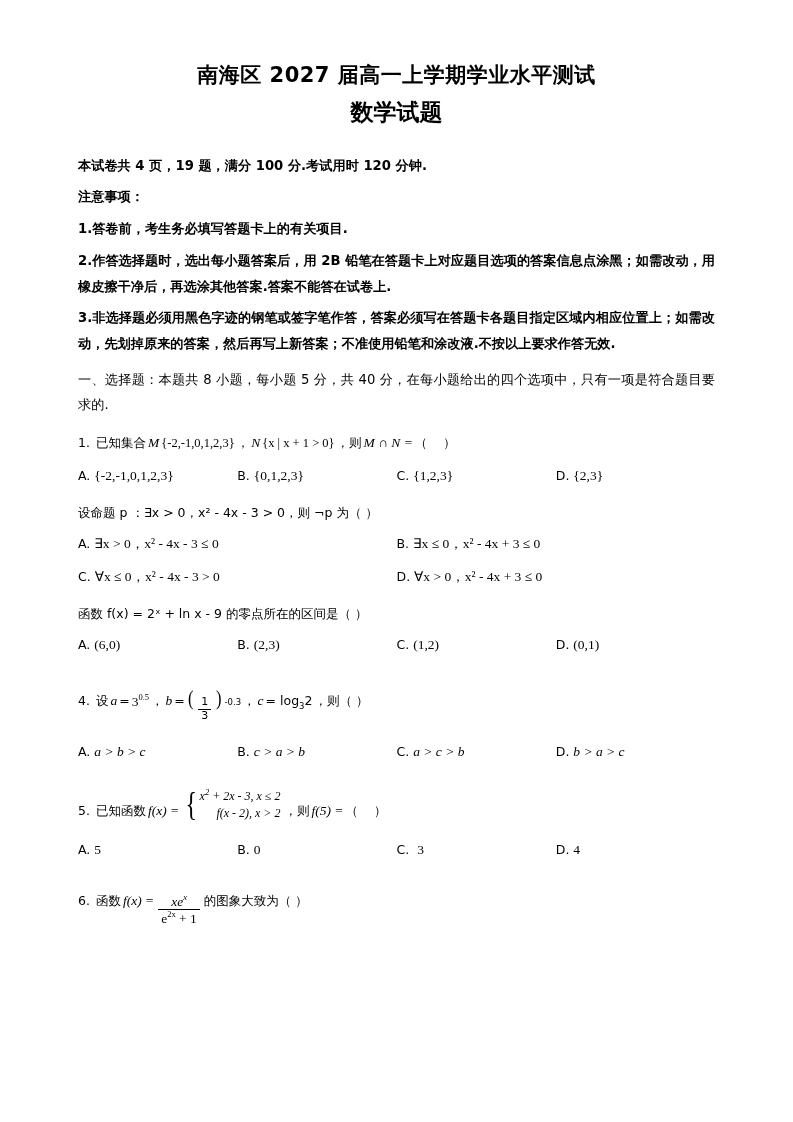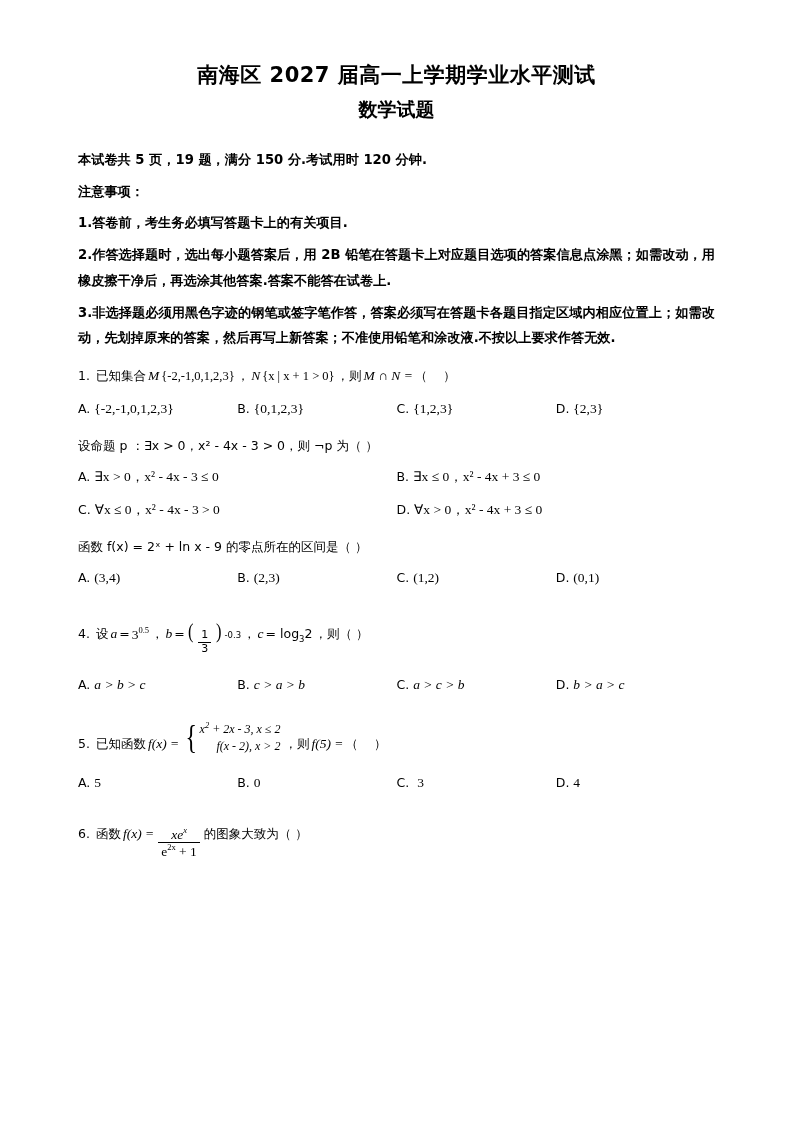--- a/index.html
+++ b/index.html
@@ -31,21 +31,21 @@
     font-weight: bold;
     font-size: 21px;
     letter-spacing: 0.5px;
     margin: 0 0 6px 0;
     line-height: 1.4;
   }
   .title-sub {
     text-align: center;
     font-family: "DejaVu Sans", sans-serif;
     font-weight: bold;
-    font-size: 19px;
+    font-size: 23px;
     margin: 0 0 24px 0;
     line-height: 1.4;
   }
   .para {
     font-family: "DejaVu Sans", sans-serif;
     font-size: 13.2px;
     font-weight: bold;
     line-height: 1.95;
     margin: 0 0 6px 0;
     text-align: justify;
@@ -171,26 +171,27 @@
 </style>
 </head>
 <body>
 
 <div class="page">
   <div class="inner">
 
     <div class="title-main">南海区 2027 届高一上学期学业水平测试</div>
     <div class="title-sub">数学试题</div>
 
-    <div class="para">本试卷共 5 页，19 题，满分 150 分.考试用时 120 分钟.</div>
+    <div class="para">本试卷共 4 页，19 题，满分 100 分.考试用时 120 分钟.</div>
     <div class="para">注意事项：</div>
     <div class="para">1.答卷前，考生务必填写答题卡上的有关项目.</div>
     <div class="para">2.作答选择题时，选出每小题答案后，用 2B 铅笔在答题卡上对应题目选项的答案信息点涂黑；如需改动，用橡皮擦干净后，再选涂其他答案.答案不能答在试卷上.</div>
     <div class="para">3.非选择题必须用黑色字迹的钢笔或签字笔作答，答案必须写在答题卡各题目指定区域内相应位置上；如需改动，先划掉原来的答案，然后再写上新答案；不准使用铅笔和涂改液.不按以上要求作答无效.</div>
 
+    <div class="section-head">一、选择题：本题共 8 小题，每小题 5 分，共 40 分，在每小题给出的四个选项中，只有一项是符合题目要求的.</div>
 
     <div class="q">
       <div class="q-stem">
         <span class="q-num">1.</span>
         <span>已知集合</span>
         <span class="math">M</span>
         <span class="set">{-2,-1,0,1,2,3}</span>
         <span>，</span>
         <span class="math">N</span>
         <span class="set">{x | x + 1 &gt; 0}</span>
@@ -244,21 +245,21 @@
       </div>
     </div>
 
     <div class="q">
       <div class="q-stem">
         <span>函数 f(x) = 2ˣ + ln x - 9 的零点所在的区间是（        ）</span>
       </div>
       <div class="opts">
         <div class="opt">
           <span class="opt-label">A.</span>
-          <span class="opt-body">(3,4)</span>
+          <span class="opt-body">(6,0)</span>
         </div>
         <div class="opt">
           <span class="opt-label">B.</span>
           <span class="opt-body">(2,3)</span>
         </div>
         <div class="opt">
           <span class="opt-label">C.</span>
           <span class="opt-body">(1,2)</span>
         </div>
         <div class="opt">

